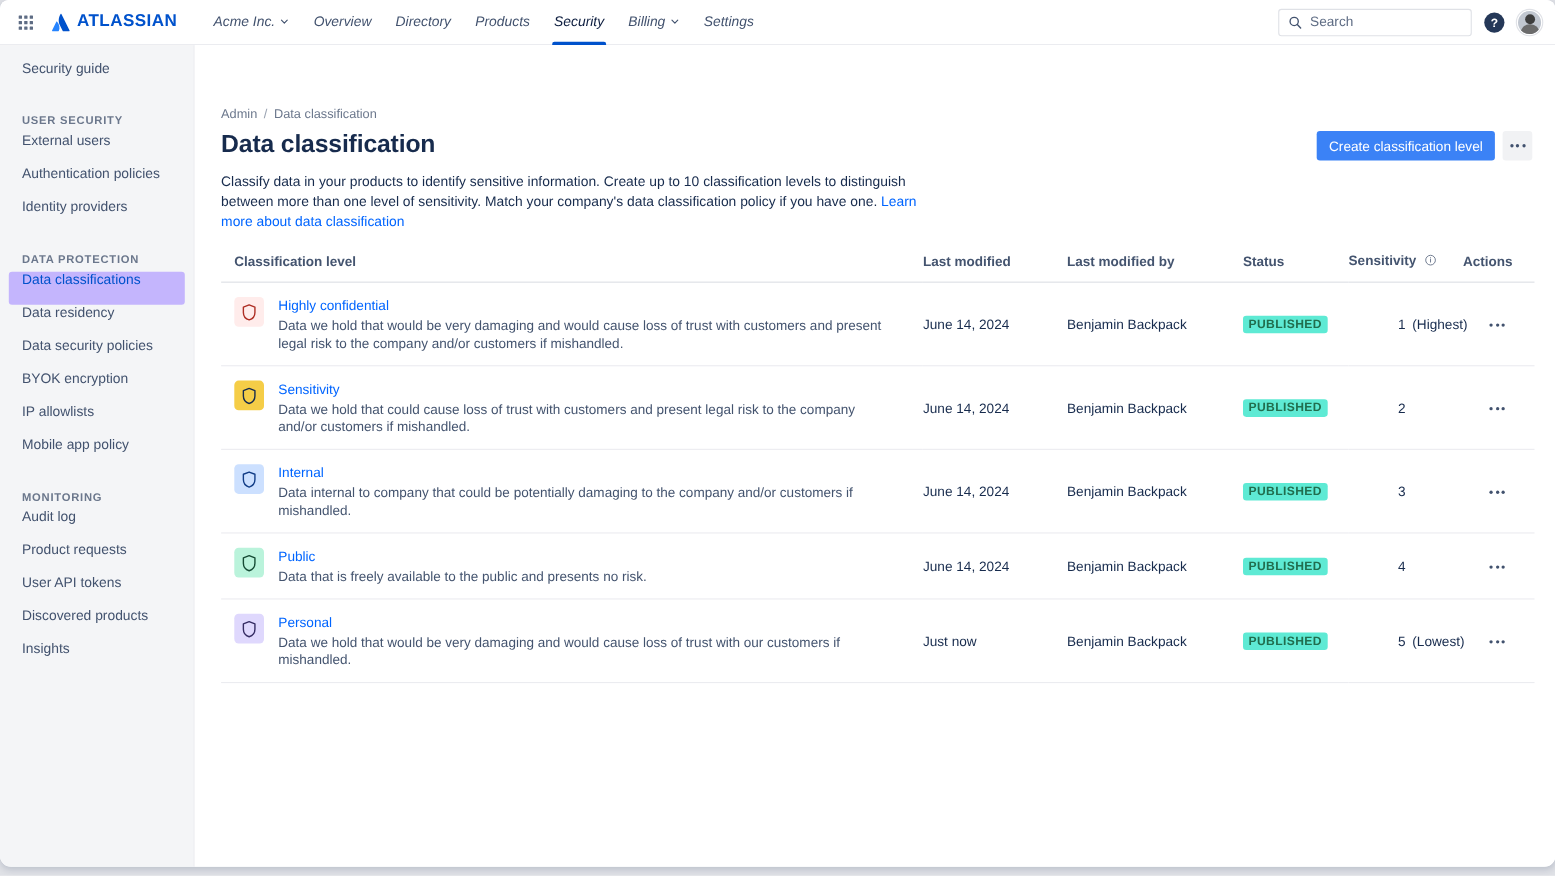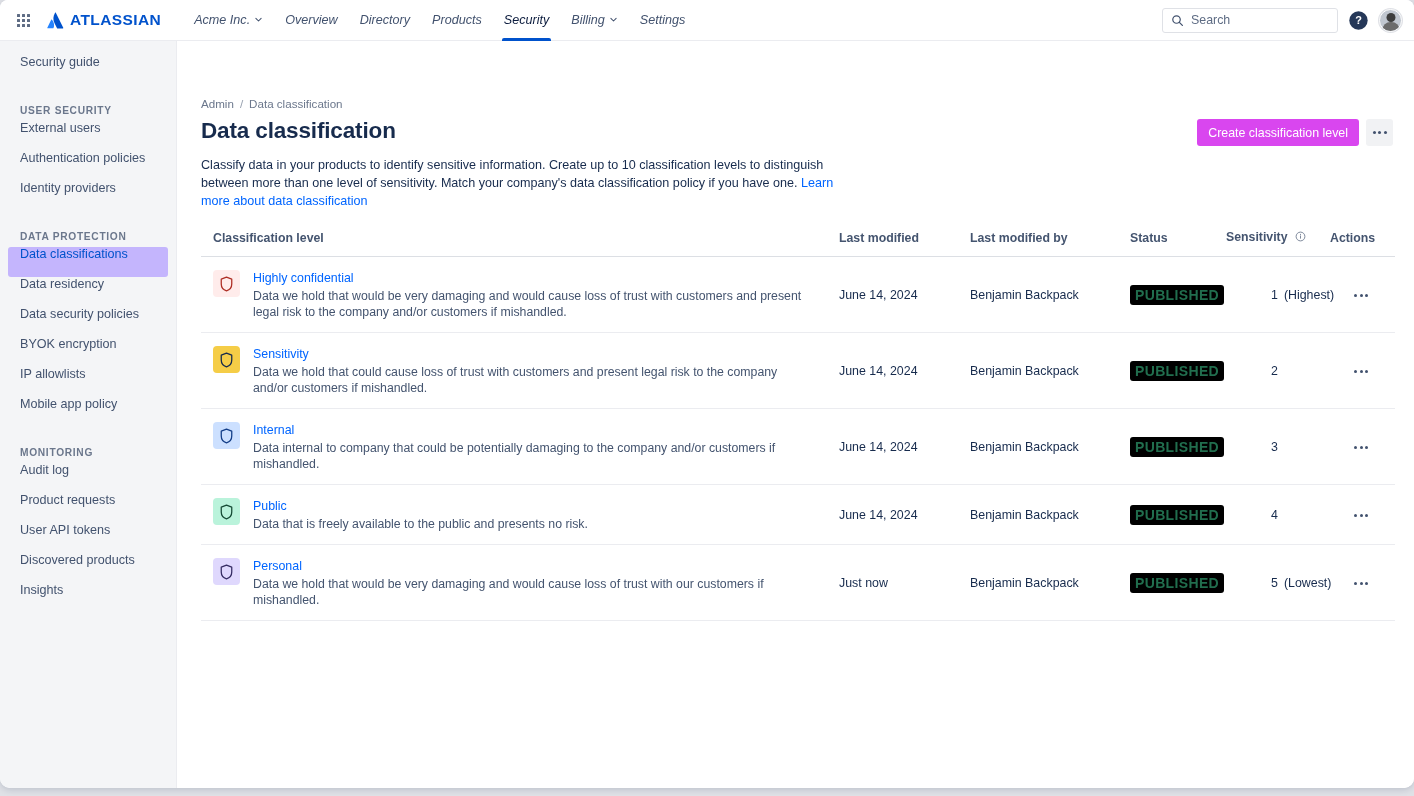--- a/index.html
+++ b/index.html
@@ -140,21 +140,21 @@
     font-size: 12.6px; line-height: 18px; color: #172b4d;
     max-width: 655px;
   }
   .intro a { color: #0065ff; text-decoration: none; cursor: pointer; }
 
   .header-actions {
     position: absolute; top: 78px; right: 21px;
     display: flex; align-items: center; gap: 7px;
   }
   .btn-primary {
-    background: #d946ef; color: #ffffff;
+    background: #3b82f6; color: #ffffff;
     border: none; border-radius: 3px;
     height: 27px; padding: 0 11px;
     font-size: 12.4px; font-family: inherit; font-weight: 500;
     cursor: pointer; white-space: nowrap;
   }
   .btn-more {
     width: 27px; height: 27px;
     background: #f1f2f4; border: none; border-radius: 3px;
     display: flex; align-items: center; justify-content: center;
     cursor: pointer; gap: 2.5px;
@@ -192,22 +192,22 @@
     width: 27px; height: 27px; border-radius: 4px; flex: none;
     display: flex; align-items: center; justify-content: center;
     margin-top: 1px;
   }
   .lvl-text { padding-top: 1px; }
   .lvl-name { font-size: 12.4px; color: #0065ff; cursor: pointer; line-height: 16px; }
   .lvl-desc { font-size: 12.3px; color: #44546f; line-height: 16px; margin-top: 2px; max-width: 562px; }
 
   .badge {
     display: inline-block;
-    background: #000000; color: #216e4e;
-    font-size: 14px; font-weight: 700; letter-spacing: 0.35px;
+    background: #5eead4; color: #216e4e;
+    font-size: 11px; font-weight: 700; letter-spacing: 0.35px;
     border-radius: 3px; padding: 2px 5px 2px 5px;
   }
   .sens-val { white-space: nowrap; color: #172b4d; margin-left: 45px; }
   .sens-val .paren { margin-left: 6px; }
 
   .row-more {
     display: inline-flex; align-items: center; gap: 2.5px;
     padding: 6px 5px; border-radius: 3px; cursor: pointer;
   }
 </style>

